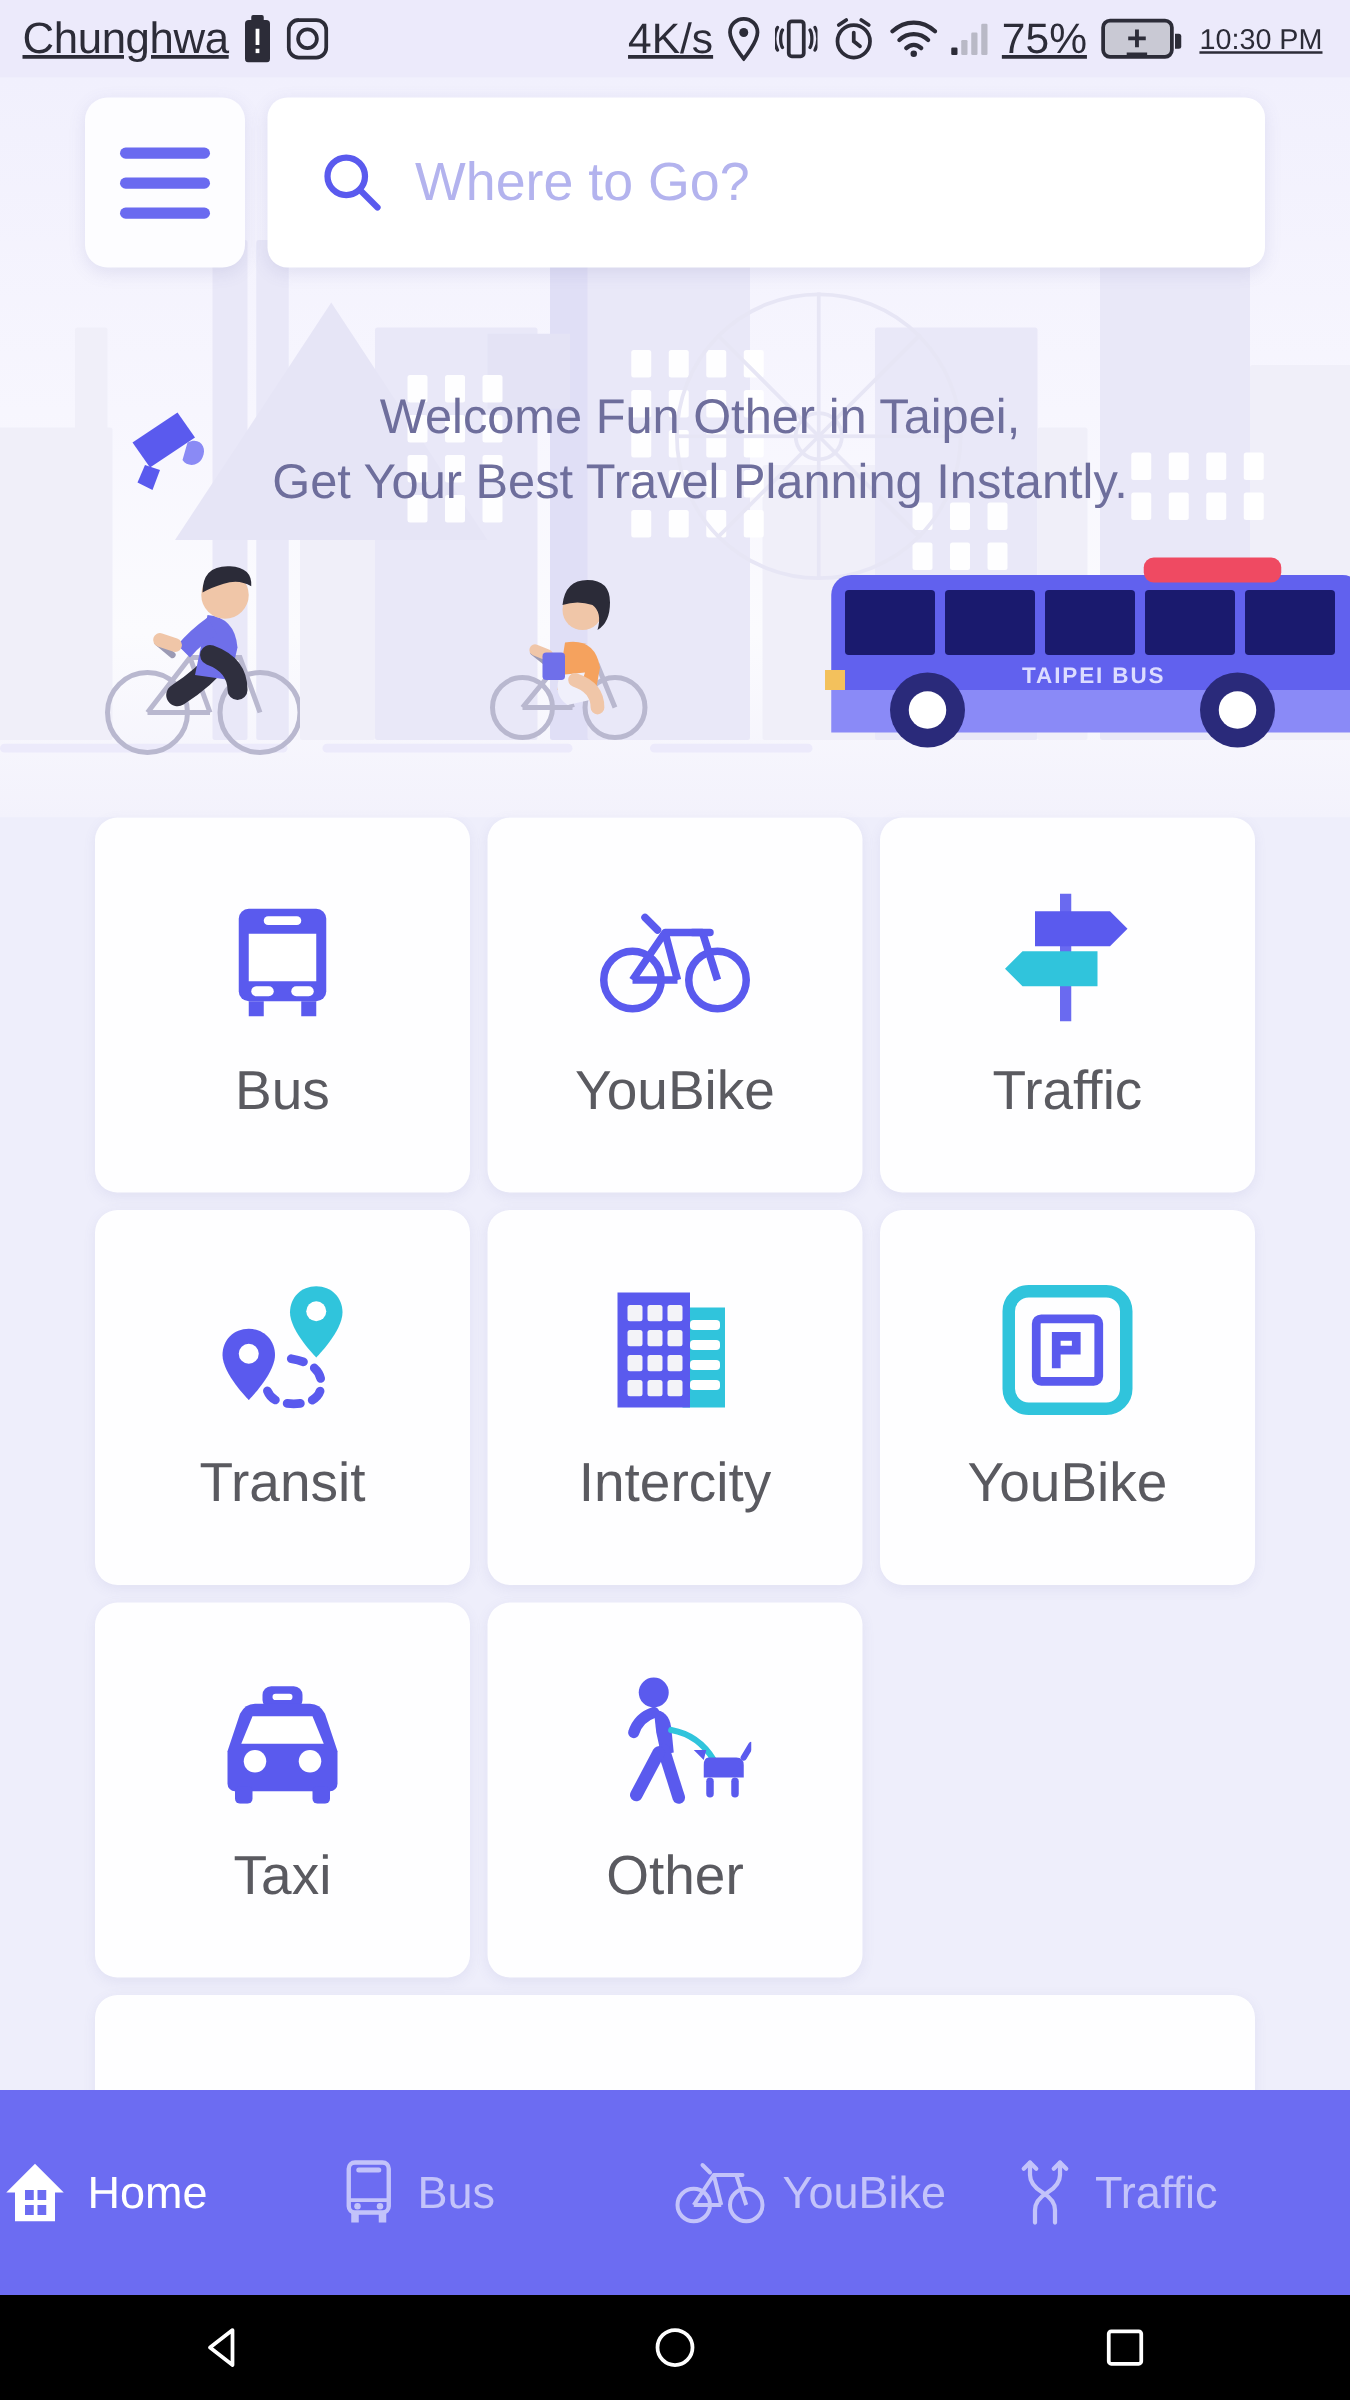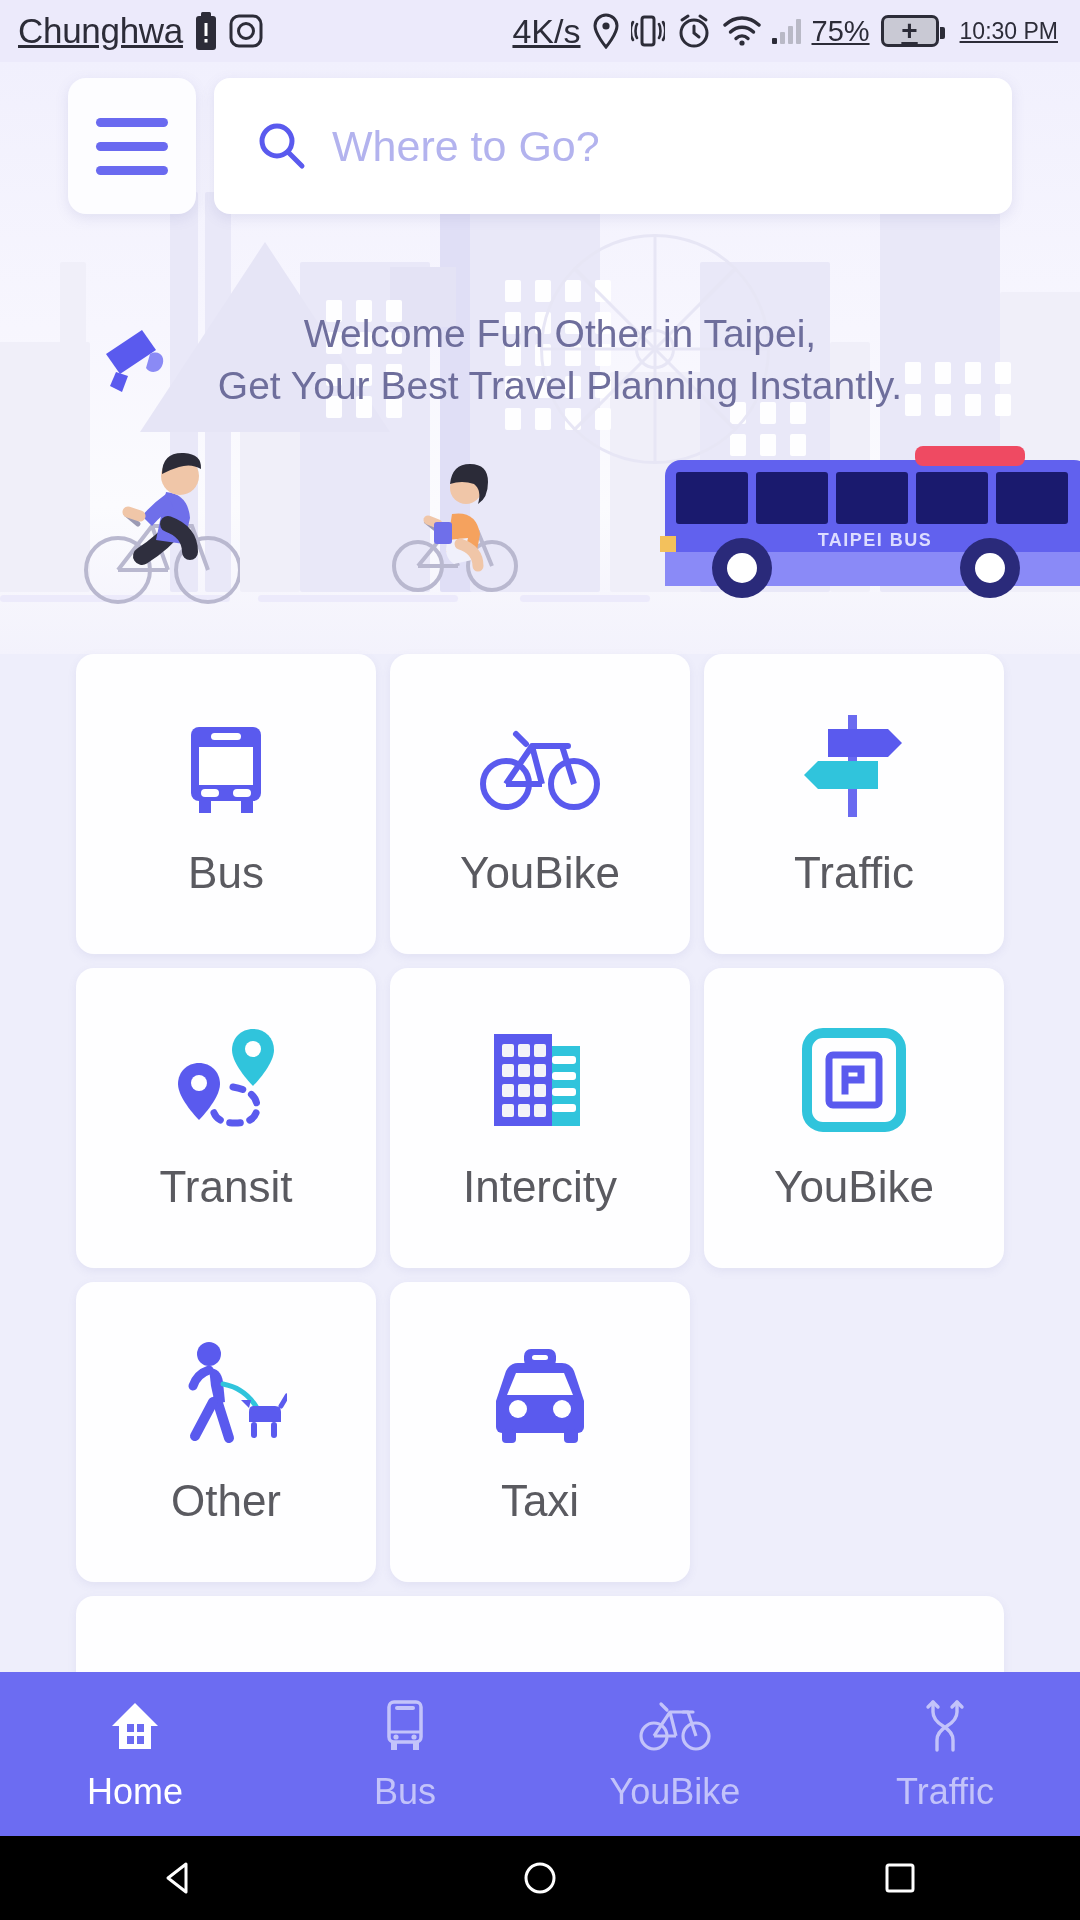--- a/index.html
+++ b/index.html
@@ -17,21 +17,21 @@
     background:#eceafb;
     display:flex; align-items:center;
     padding:0 18px;
     color:#2c2c38;
     text-decoration:underline;
   }
   .sb-left{ display:flex; align-items:center; gap:12px; flex:0 0 auto; }
   .sb-carrier{ font-size:35px; letter-spacing:-0.3px; }
   .sb-mid{ flex:1; display:flex; justify-content:flex-end; align-items:center; gap:11px; padding-right:4px;}
   .sb-speed{ font-size:34px; }
-  .sb-pct{ font-size:29px; }
+  .sb-pct{ font-size:34px; }
   .ico{ display:inline-flex; align-items:center; justify-content:center; }
 
   .sig-bars{ display:flex; align-items:flex-end; gap:3px; height:26px;}
   .sig-bars i{ display:block; width:5px; background:#2c2c38; border-radius:1px;}
   .sig-bars i:nth-child(1){height:6px;  background:#2c2c38;}
   .sig-bars i:nth-child(2){height:12px; background:#b9b9c6;}
   .sig-bars i:nth-child(3){height:18px; background:#b9b9c6;}
   .sig-bars i:nth-child(4){height:25px; background:#b9b9c6;}
 
   .batt{
@@ -120,21 +120,21 @@
   .partial-card{
     margin-top:14px; background:#fefeff; border-radius:18px; height:120px;
     box-shadow:0 3px 10px rgba(100,100,170,.09);
   }
 
   
   .bottomnav{
     position:absolute; left:0; right:0; bottom:84px; height:164px;
     background:#6c6cf2; display:flex; align-items:center; z-index:20;
   }
-  .navitem{ flex:1; display:flex; flex-direction:column; align-items:center; gap:14px; cursor:pointer;}
+  .navitem{ flex:1; display:flex; flex-direction:row; align-items:center; gap:14px; cursor:pointer;}
   .navitem .nav-ico{ height:62px; display:flex;align-items:center;justify-content:center;}
   .navitem .nav-label{ font-size:36px; color:#c3c3fa;}
   .navitem.active .nav-label{ color:#ffffff; }
 
   
   .sysnav{
     position:absolute; left:0;right:0;bottom:0;height:84px;background:#000;
     display:flex; align-items:center; justify-content:space-around;
   }
   .sysnav div{ display:flex;align-items:center;justify-content:center; width:120px;height:84px; cursor:pointer;}
@@ -475,52 +475,52 @@
           <rect x="6" y="6" width="94" height="94" rx="16" fill="none" stroke="#30c4dc" stroke-width="10"></rect>
           <rect x="28" y="28" width="50" height="50" rx="4" fill="none" stroke="#5a5aee" stroke-width="7"></rect>
           <path d="M44 42 v22 M44 42 h16 v11 h-16" fill="none" stroke="#5a5aee" stroke-width="7" stroke-linecap="square"></path>
         </svg>
       </div>
       <div class="tile-label">YouBike</div>
     </div>
 
     <div class="tile">
       <div class="tile-ico">
+        <svg width="116" height="98" viewBox="0 0 116 98">
+          <rect x="42" y="4" width="32" height="18" rx="7" fill="#5a5aee"></rect>
+          <rect x="50" y="10" width="16" height="5" rx="2.5" fill="#ffffff"></rect>
+          <path d="M24 26 q4 -8 12 -8 h44 q8 0 12 8 l10 30 v26 a6 6 0 0 1 -6 6 h-76 a6 6 0 0 1 -6 -6 v-26 z" fill="#5a5aee"></path>
+          <path d="M34 28 h48 l9 22 h-66 z" fill="#ffffff"></path>
+          <circle cx="36" cy="64" r="9" fill="#ffffff"></circle>
+          <circle cx="80" cy="64" r="9" fill="#ffffff"></circle>
+          <rect x="20" y="84" width="14" height="14" rx="4" fill="#5a5aee"></rect>
+          <rect x="82" y="84" width="14" height="14" rx="4" fill="#5a5aee"></rect>
+        </svg>
+      </div>
+      <div class="tile-label">Taxi</div>
+    </div>
+
+    <div class="tile">
+      <div class="tile-ico">
         <svg width="122" height="108" viewBox="0 0 122 108">
           <circle cx="44" cy="14" r="12" fill="#5a5aee"></circle>
           <path d="M44 28 q12 0 14 14 l2 20 l-10 2 l-4 -18 z" fill="#5a5aee"></path>
           <path d="M44 30 q-12 4 -16 16" stroke="#5a5aee" stroke-width="9" fill="none" stroke-linecap="round"></path>
           <path d="M52 60 l12 38" stroke="#5a5aee" stroke-width="10" fill="none" stroke-linecap="round"></path>
           <path d="M48 62 l-18 34" stroke="#5a5aee" stroke-width="10" fill="none" stroke-linecap="round"></path>
           <path d="M58 44 q22 4 34 24" stroke="#30c4dc" stroke-width="5" fill="none" stroke-linecap="round"></path>
           <path d="M88 66 h22 q6 0 6 6 v10 h-32 v-10 q0 -6 4 -6z" fill="#5a5aee"></path>
           <path d="M84 68 l-8 -8 l10 0z" fill="#5a5aee"></path>
           <rect x="86" y="82" width="6" height="16" rx="3" fill="#5a5aee"></rect>
           <rect x="106" y="82" width="6" height="16" rx="3" fill="#5a5aee"></rect>
           <path d="M116 66 l6 -10" stroke="#5a5aee" stroke-width="5" stroke-linecap="round"></path>
         </svg>
       </div>
       <div class="tile-label">Other</div>
     </div>
-
-    <div class="tile">
-      <div class="tile-ico">
-        <svg width="116" height="98" viewBox="0 0 116 98">
-          <rect x="42" y="4" width="32" height="18" rx="7" fill="#5a5aee"></rect>
-          <rect x="50" y="10" width="16" height="5" rx="2.5" fill="#ffffff"></rect>
-          <path d="M24 26 q4 -8 12 -8 h44 q8 0 12 8 l10 30 v26 a6 6 0 0 1 -6 6 h-76 a6 6 0 0 1 -6 -6 v-26 z" fill="#5a5aee"></path>
-          <path d="M34 28 h48 l9 22 h-66 z" fill="#ffffff"></path>
-          <circle cx="36" cy="64" r="9" fill="#ffffff"></circle>
-          <circle cx="80" cy="64" r="9" fill="#ffffff"></circle>
-          <rect x="20" y="84" width="14" height="14" rx="4" fill="#5a5aee"></rect>
-          <rect x="82" y="84" width="14" height="14" rx="4" fill="#5a5aee"></rect>
-        </svg>
-      </div>
-      <div class="tile-label">Taxi</div>
-    </div>
   </div>
 
   <div class="partial-card"></div>
 </div>
 
 <div class="bottomnav">
 
   <div class="navitem active">
     <div class="nav-ico">
       <svg width="56" height="56" viewBox="0 0 56 56">

